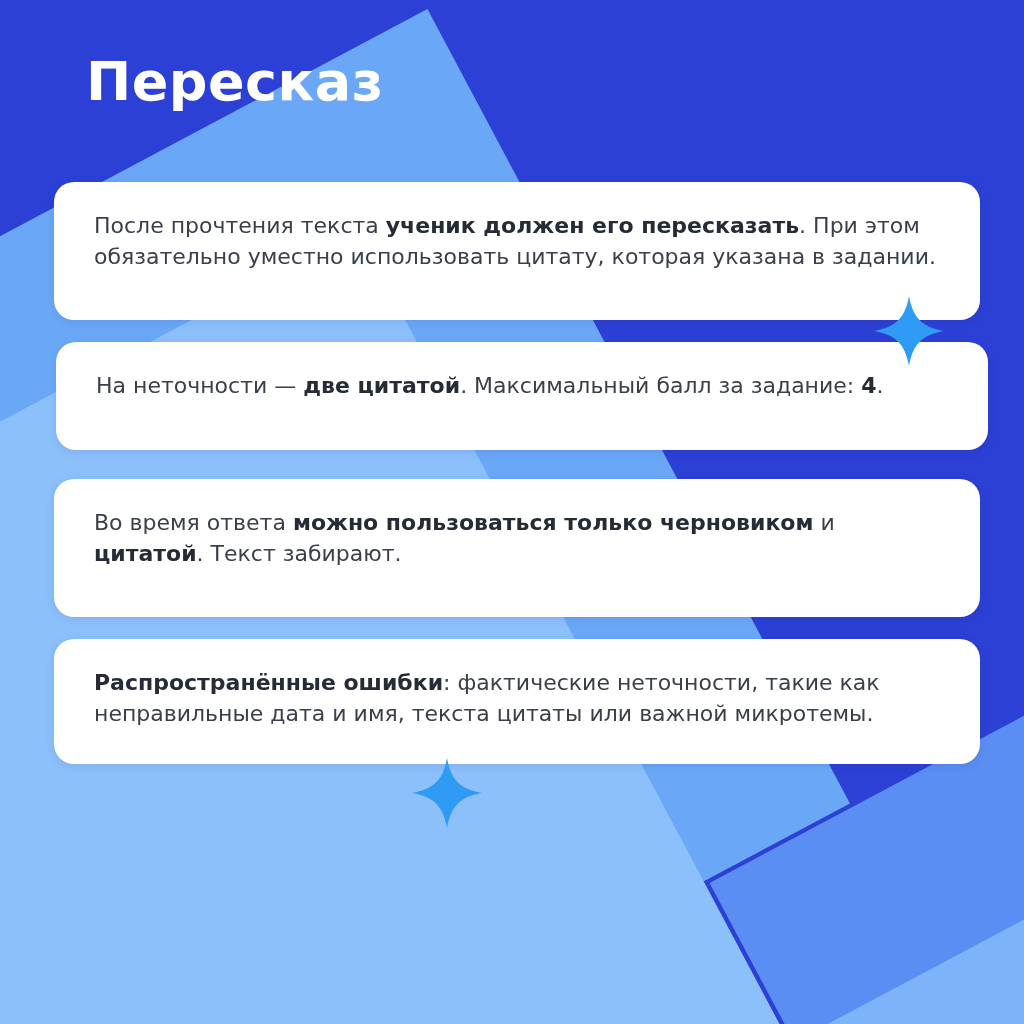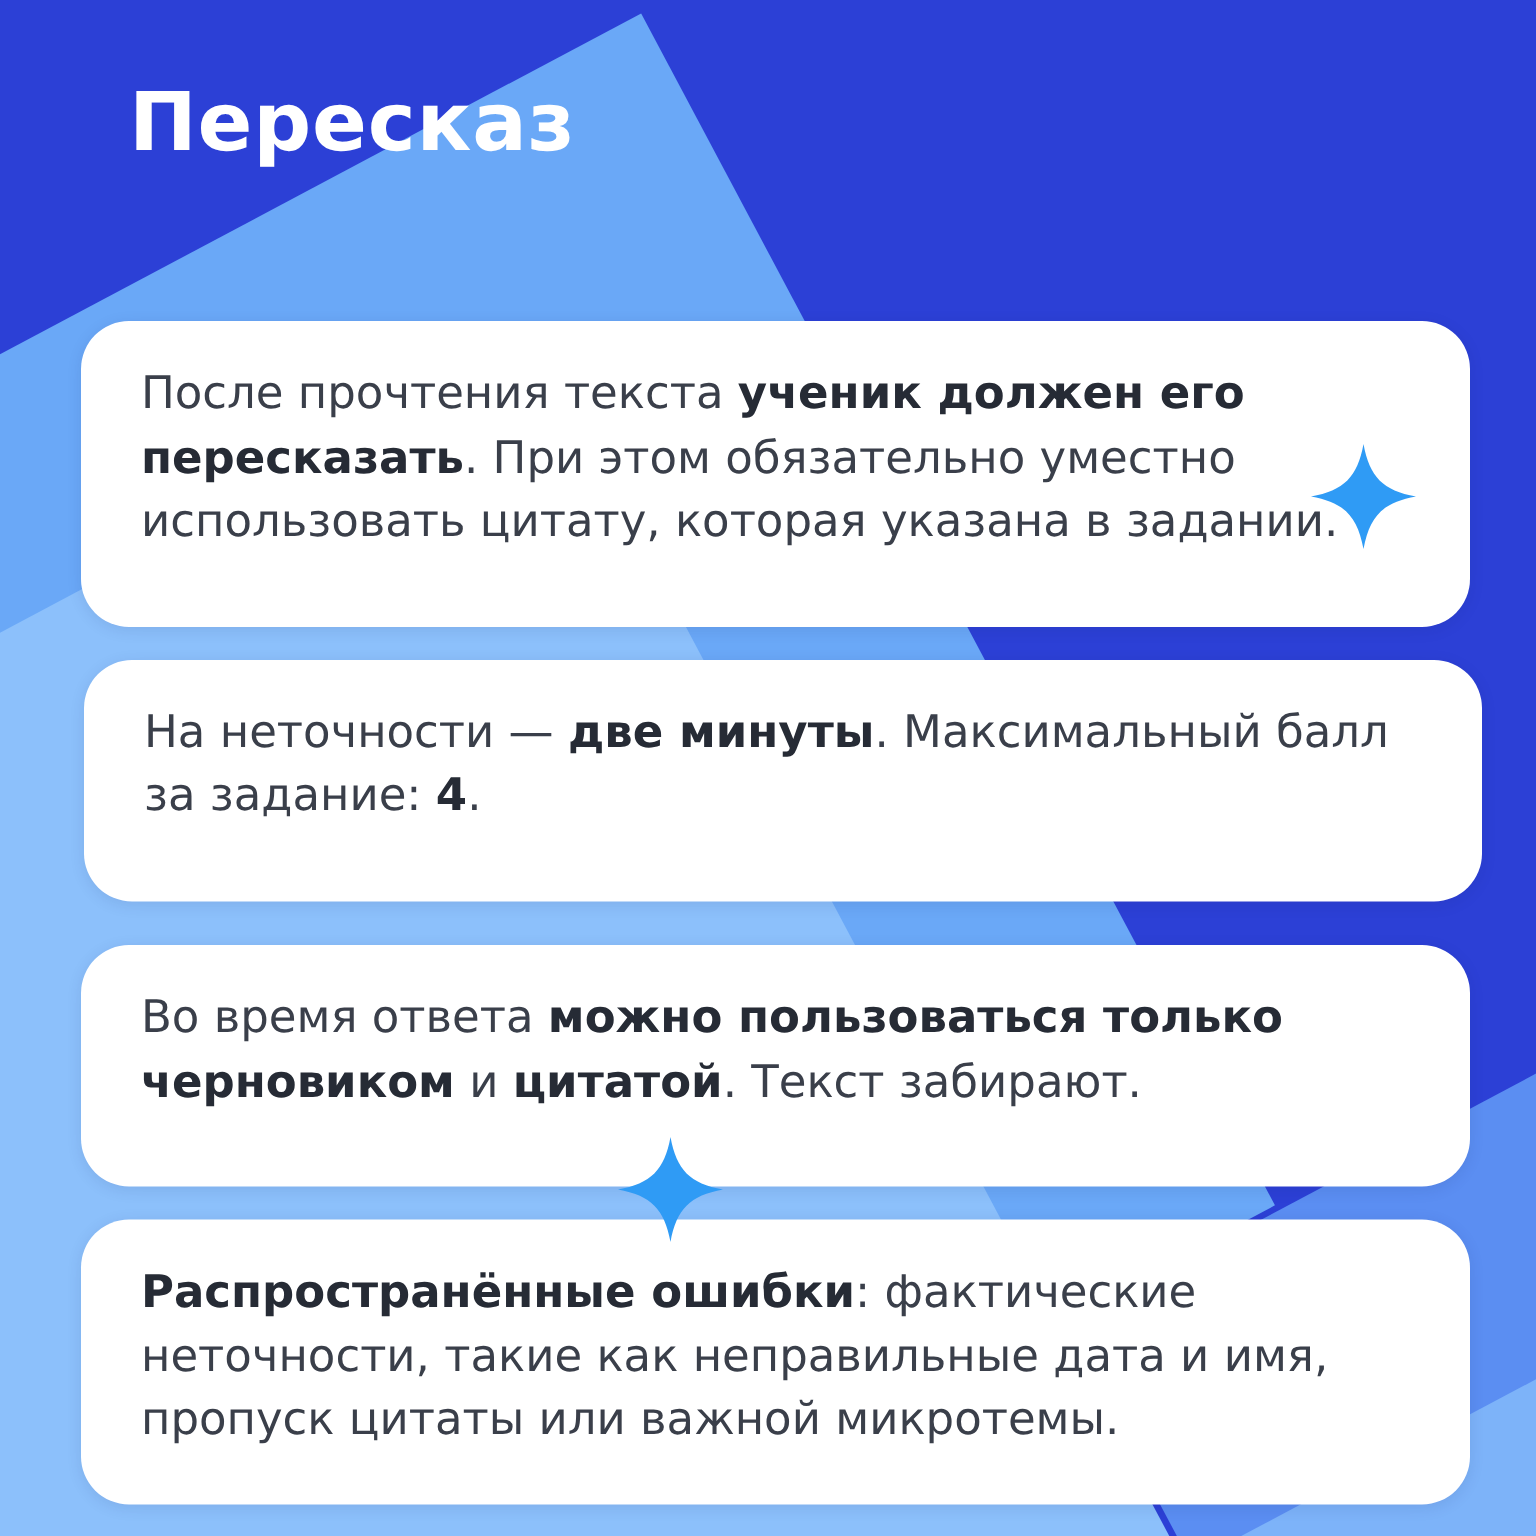--- a/index.html
+++ b/index.html
@@ -73,21 +73,21 @@
   .page {
     position: relative;
     z-index: 2;
     width: 1024px;
     height: 1024px;
     padding: 0;
   }
 
   header.header {
     position: relative;
-    height: 214px;
+    height: 182px;
     padding: 54px 56px 0 86px;
     display: flex;
     align-items: flex-start;
     justify-content: space-between;
   }
   .title {
     color: #ffffff;
     font-size: 54px;
     font-weight: bold;
     letter-spacing: 0.5px;
@@ -104,25 +104,25 @@
   }
   .logo svg { display: block; }
 
   
   .cards {
     position: relative;
     padding: 0 44px 0 54px;
   }
   .card {
     background: #ffffff;
-    border-radius: 32px;
+    border-radius: 20px;
     padding: 28px 40px 48px 40px;
     margin-bottom: 22px;
     color: #3a3f4a;
-    font-size: 30px;
+    font-size: 22px;
     line-height: 1.42;
     position: relative;
     box-shadow: 0 2px 10px rgba(20, 30, 90, 0.10);
   }
   .card p { margin: 0; }
   .card b { color: #262b35; font-weight: bold; }
 
   .card-1 { width: 926px; }
   .card-2 { width: 932px; margin-left: 2px; }
   .card-3 { width: 926px; margin-top: 29px; }
@@ -158,33 +158,33 @@
   <div class="cards">
 
     <div class="card card-1">
       <p>
         <span>После прочтения текста </span><b>ученик должен его пересказать</b><span>. При этом обязательно уместно использовать цитату, которая указана в задании.</span>
       </p>
     </div>
 
     <div class="card card-2">
       <p>
-        <span>На неточности — </span><b>две минуты</b><span>. Максимальный балл за задание: </span><b>4</b><span>.</span>
+        <span>На неточности — </span><b>две цитатой</b><span>. Максимальный балл за задание: </span><b>4</b><span>.</span>
       </p>
     </div>
 
     <div class="card card-3">
       <p>
         <span>Во время ответа </span><b>можно пользоваться только черновиком</b><span> и </span><b>цитатой</b><span>. Текст забирают.</span>
       </p>
     </div>
 
     <div class="card card-4">
       <p>
-        <b>Распространённые ошибки</b><span>: фактические неточности, такие как неправильные дата и имя, пропуск цитаты или важной микротемы.</span>
+        <b>Распространённые ошибки</b><span>: фактические неточности, такие как неправильные дата и имя, текста цитаты или важной микротемы.</span>
       </p>
     </div>
 
   </div>
 
   <div class="sparkle sparkle-1">
     <svg width="74" height="74" viewBox="0 0 74 74" xmlns="http://www.w3.org/2000/svg">
       <path d="M37 2 C41 24 50 33 72 37 C50 41 41 50 37 72 C33 50 24 41 2 37 C24 33 33 24 37 2 Z" fill="#2f9bf5"></path>
     </svg>
   </div>

